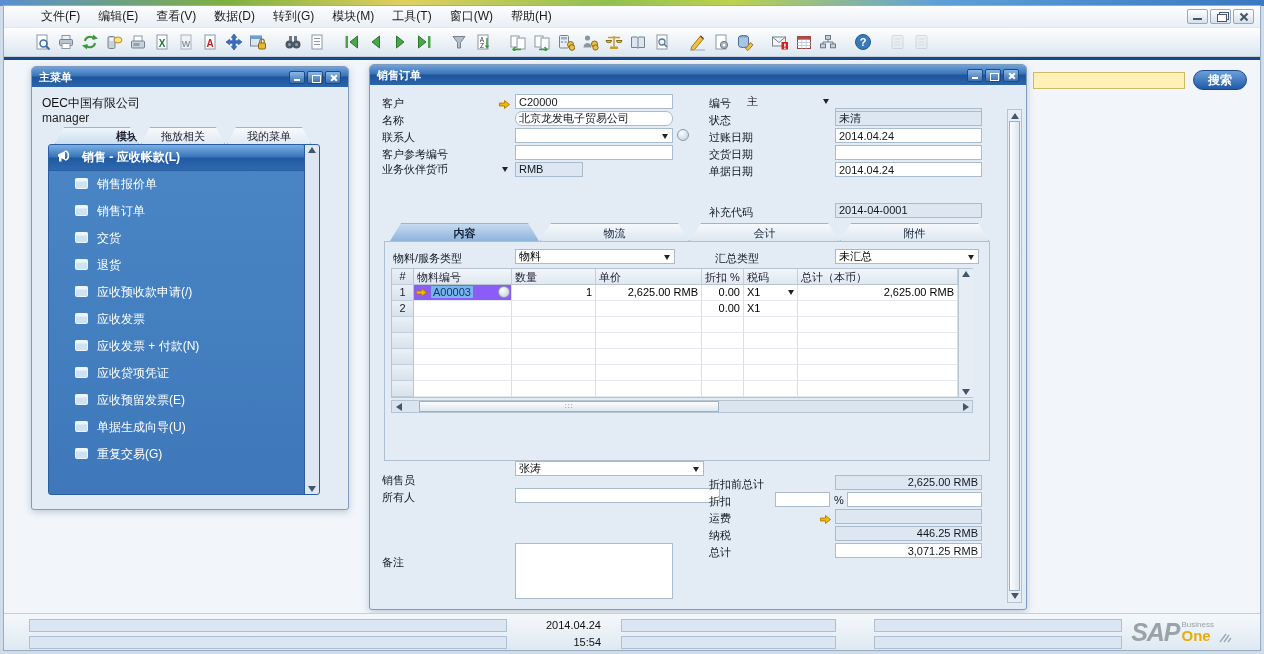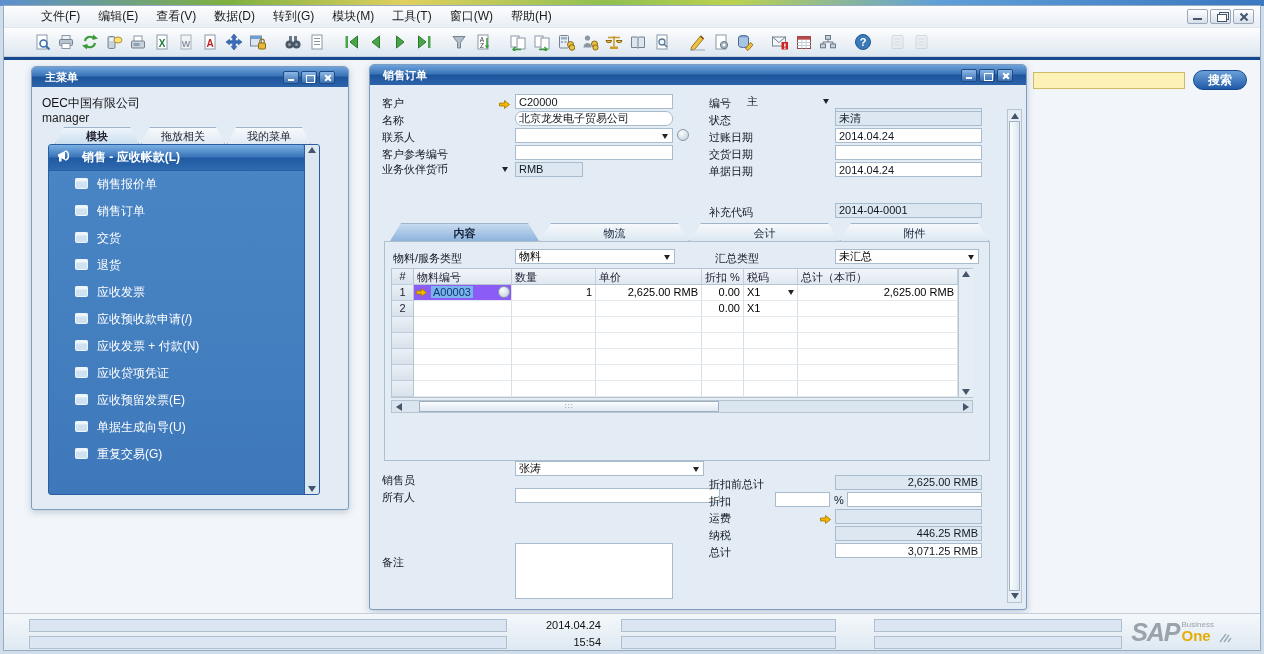--- a/index.html
+++ b/index.html
@@ -31,40 +31,40 @@
   .tbtn.gap { margin-left:11px; }
   .tbtn.dis { opacity:.45; }
   .blueline { height:3px; background:#17488e; }
 
   
   .client { flex:1; position:relative; background:#f2f6fa; overflow:hidden; }
 
   
   .win { position:absolute; background:#e3ecf5; border:1px solid #7d9cc0;
     border-radius:5px 5px 3px 3px; box-shadow:0 2px 7px rgba(30,60,100,.three25); box-shadow:0 2px 7px rgba(30,60,100,.25); }
-  .titlebar { height:20px; border-radius:4px 4px 0 0; display:flex; align-items:center; padding:0 13px;
+  .titlebar { height:20px; border-radius:4px 4px 0 0; display:flex; align-items:center; padding:0 7px;
     background:linear-gradient(#6ea2da 0%,#3a74b8 45%,#1e549c 50%,#2c64aa 100%); }
   .title { color:#fff; font-weight:bold; font-size:11px; }
   .tb-btns { margin-left:auto; display:flex; gap:2px; }
   .wbtn { width:16px; height:13px; border-radius:2px; position:relative;
     background:linear-gradient(#8cb8e6,#3a6fb0); border:1px solid #1e4a84; }
   .g-min::after { content:""; position:absolute; left:4px; right:4px; bottom:2px; height:2px; background:#fff; }
   .g-max::after { content:""; position:absolute; left:4px; top:3px; width:7px; height:6px; border:1px solid #fff; }
   .g-x::before,.g-x::after { content:""; position:absolute; left:7px; top:2px; width:2px; height:8px; background:#fff; }
   .g-x::before { transform:rotate(45deg); } .g-x::after { transform:rotate(-45deg); }
 
   
   .mm-win { left:27px; top:6px; width:318px; height:444px; }
   .mm-company { position:absolute; left:10px; top:28px; font-size:12px; color:#111; }
   .mm-user { position:absolute; left:10px; top:44px; font-size:12px; color:#222; }
   .mm-tabs { position:absolute; left:23px; top:60px; width:258px; height:17px; display:flex; }
   .mtab { flex:1; margin-right:2px; font-size:11px; color:#223; text-align:center; line-height:17px;
     background:linear-gradient(#f7fafc,#dfe9f2); border:1px solid #9fb4ca; border-bottom:none;
     clip-path:polygon(9px 0,calc(100% - 9px) 0,100% 100%,0 100%); }
-  .mtab.active { background:linear-gradient(#eef5fb,#cadeef); font-weight:bold; }
+  .mtab.active { background:linear-gradient(#eef5fb,#cadeef); font-weight:bold;text-align:right; }
   .mm-panel { position:absolute; left:16px; top:77px; width:272px; height:351px;
     background:linear-gradient(180deg,#4a86c6,#3e78ba); border:1px solid #2a5ea0; border-radius:3px; display:flex; }
   .mm-list { flex:1; }
   .mm-header { height:26px; display:flex; align-items:center; gap:9px; padding-left:8px;
     background:linear-gradient(#7ab0e4 0%,#3a74b8 48%,#205aa2 52%,#2e6ab0 100%);
     border-bottom:1px solid #2a5ea0; color:#fff; font-weight:bold; font-size:12px; border-radius:2px 2px 0 0; }
   .mm-item { height:27px; display:flex; align-items:center; gap:9px; padding-left:26px; color:#fff; font-size:12px; }
   .mm-scroll { width:15px; background:#dde7f1; border-left:1px solid #2a5ea0; border-radius:0 2px 2px 0;
     display:flex; flex-direction:column; justify-content:space-between; align-items:center; padding:2px 0; }
   .tri-up { width:0; height:0; border-left:4px solid transparent; border-right:4px solid transparent; border-bottom:6px solid #44566c; }
@@ -480,28 +480,28 @@
                       <rect x="0.5" y="0.5" width="12" height="10" rx="1" fill="#cfe2f2" stroke="#eef5fb"></rect>
                       <rect x="0.5" y="0.5" width="12" height="3" fill="#eef5fb"></rect>
                     </svg></span>
                   <span>退货</span>
                 </div>
                 <div class="mm-item">
                   <span><svg width="13" height="11" viewBox="0 0 13 11">
                       <rect x="0.5" y="0.5" width="12" height="10" rx="1" fill="#cfe2f2" stroke="#eef5fb"></rect>
                       <rect x="0.5" y="0.5" width="12" height="3" fill="#eef5fb"></rect>
                     </svg></span>
+                  <span>应收预收款申请(/)</span>
+                </div>
+                <div class="mm-item">
+                  <span><svg width="13" height="11" viewBox="0 0 13 11">
+                      <rect x="0.5" y="0.5" width="12" height="10" rx="1" fill="#cfe2f2" stroke="#eef5fb"></rect>
+                      <rect x="0.5" y="0.5" width="12" height="3" fill="#eef5fb"></rect>
+                    </svg></span>
                   <span>应收发票</span>
-                </div>
-                <div class="mm-item">
-                  <span><svg width="13" height="11" viewBox="0 0 13 11">
-                      <rect x="0.5" y="0.5" width="12" height="10" rx="1" fill="#cfe2f2" stroke="#eef5fb"></rect>
-                      <rect x="0.5" y="0.5" width="12" height="3" fill="#eef5fb"></rect>
-                    </svg></span>
-                  <span>应收预收款申请(/)</span>
                 </div>
                 <div class="mm-item">
                   <span><svg width="13" height="11" viewBox="0 0 13 11">
                       <rect x="0.5" y="0.5" width="12" height="10" rx="1" fill="#cfe2f2" stroke="#eef5fb"></rect>
                       <rect x="0.5" y="0.5" width="12" height="3" fill="#eef5fb"></rect>
                     </svg></span>
                   <span>应收发票 + 付款(N)</span>
                 </div>
                 <div class="mm-item">
                   <span><svg width="13" height="11" viewBox="0 0 13 11">

